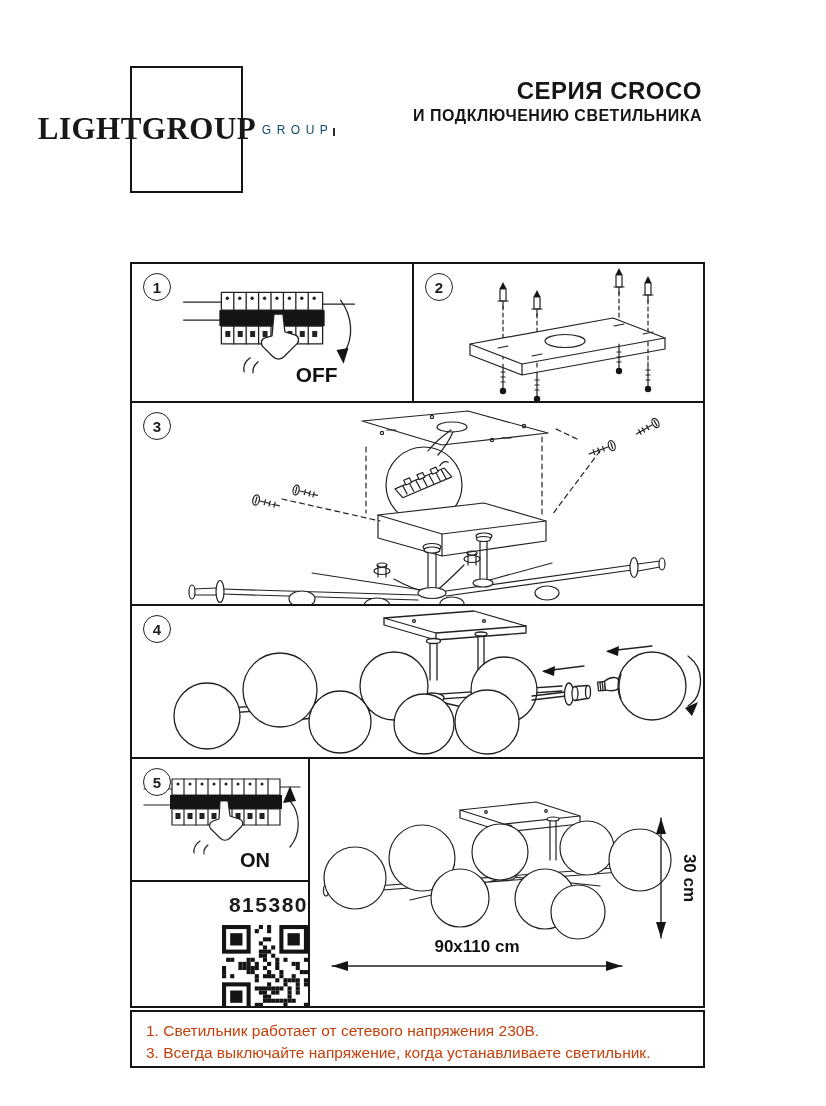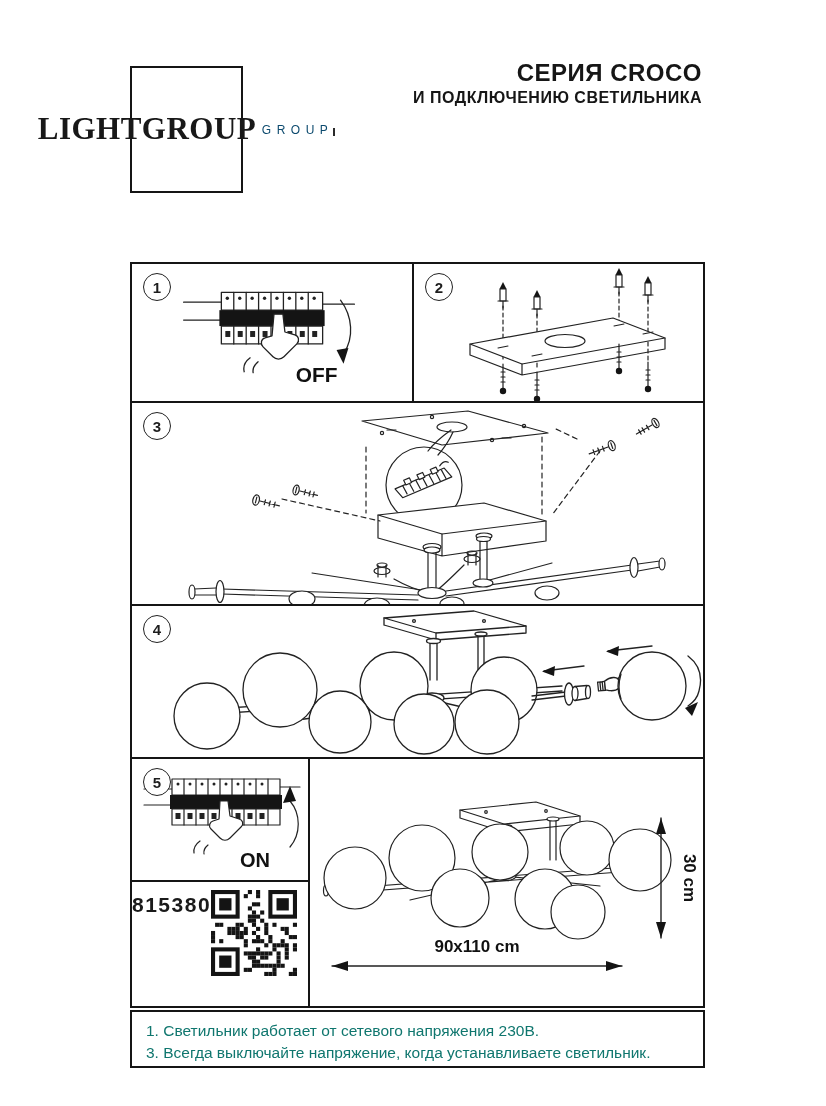--- a/index.html
+++ b/index.html
@@ -19,58 +19,58 @@
   .logo-light, .logo-star {
     font-family: "Liberation Serif", serif; font-weight: bold;
     font-size: 31px; line-height: 0.85; letter-spacing: 0.5px; color: #181818;
   }
   .logo-group { font-size: 12px; letter-spacing: 5.5px; text-indent: 5.5px; color: #0c4a6e; }
   .flag { display: flex; width: 80px; height: 8px; border: 1px solid #2a2a2a; margin-top: 5px; }
   .flag .g { flex: 1; background: #3f8f4f; }
   .flag .w { flex: 1; background: #ffffff; }
   .flag .r { flex: 1; background: #9e2b25; }
 
-  .header-text { position: absolute; right: 124px; top: 58px; text-align: right; font-weight: bold; color: #161616; }
+  .header-text { position: absolute; right: 124px; top: 76px; text-align: right; font-weight: bold; color: #161616; }
   .header-series  { font-size: 24px; line-height: 1.23; letter-spacing: 0.5px; }
   .header-article { font-size: 24px; line-height: 1.23; letter-spacing: 0.5px; }
   .header-title1  { font-size: 23px; line-height: 1.25; letter-spacing: 2.5px; margin-top: 27px; }
   .header-title2  { font-size: 16px; line-height: 1.25; letter-spacing: 0.5px; }
 
   
   .grid { position: absolute; left: 130px; top: 262px; width: 575px; height: 746px; border: 2px solid #151515; background: #fff; }
   .row1 { display: flex; height: 139px; border-bottom: 2px solid #151515; }
   .p1 { width: 282px; border-right: 2px solid #151515; }
   .p2 { flex: 1; }
   .p3 { height: 203px; border-bottom: 2px solid #151515; }
   .p4 { height: 153px; border-bottom: 2px solid #151515; }
   .row2 { display: flex; height: 247px; }
   .leftcol { width: 178px; border-right: 2px solid #151515; display: flex; flex-direction: column; }
   .p5 { height: 123px; border-bottom: 2px solid #151515; }
-  .pqr { flex: 1; display: flex; flex-direction: row; align-items: flex-start; }
+  .pqr { flex: 1; display: flex; flex-direction: column; align-items: flex-end; }
   .pfinal { flex: 1; }
   .panel { position: relative; overflow: hidden; background: #fff; }
 
   .badge {
     position: absolute; left: 11px; top: 9px; width: 28px; height: 28px;
     border: 1.6px solid #222; border-radius: 50%;
     display: flex; align-items: center; justify-content: center;
     font-weight: bold; font-size: 15px; background: #fff; z-index: 2;
   }
   .art { position: absolute; inset: 0; width: 100%; height: 100%; }
   svg text { font-family: "Liberation Sans", sans-serif; }
 
   .article-number { margin-top: 11px; font-weight: bold; font-size: 21px; letter-spacing: 1.5px; color: #1a1a1a; }
   .qr-wrap { margin-top: 8px; }
 
   
   .notes {
     position: absolute; left: 130px; top: 1010px; width: 575px; height: 58px;
     border: 2px solid #151515; background: #fff; padding: 8px 14px;
   }
-  .notes p { font-size: 15.5px; line-height: 1.45; color: #0f766e; }
+  .notes p { font-size: 15.5px; line-height: 1.45; color: #c2410c; }
 </style>
 </head>
 <body>
 
 <div class="logo-box">
   <div class="logo-light">LIGHT</div>
   <div class="logo-star">GROUP</div>
   <div class="logo-group">GROUP</div>
   <div class="flag">
     <div class="g"></div>

